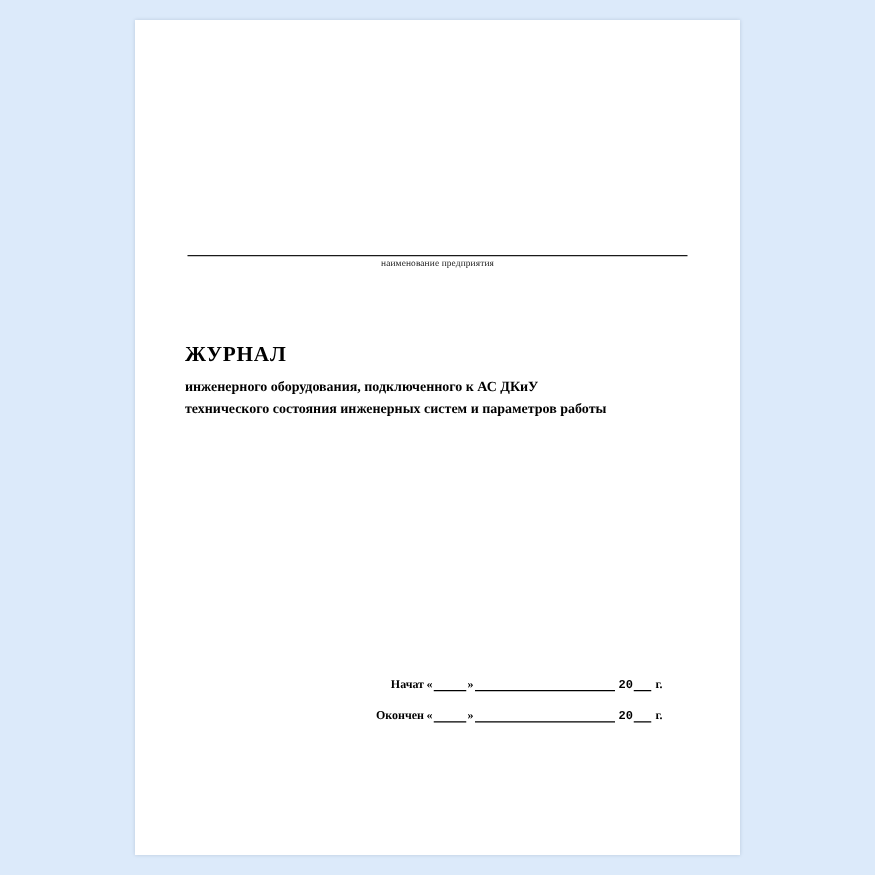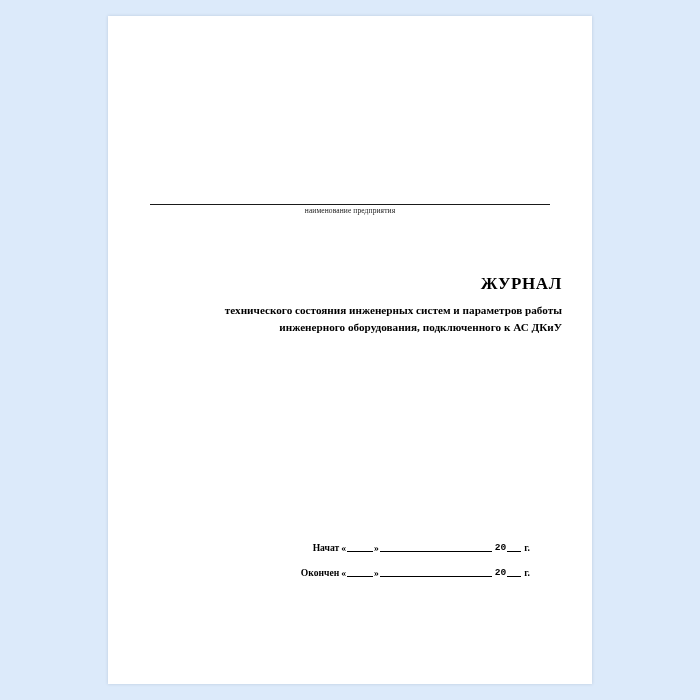--- a/index.html
+++ b/index.html
@@ -40,24 +40,24 @@
     left: 42px;
     top: 190px;
     width: 400px;
     text-align: center;
     font-size: 7.5px;
     color: #1a1a1a;
     letter-spacing: 0.1px;
   }
   .title-block {
     position: absolute;
-    left: 30px;
+    left: 40px;
     top: 258px;
     width: 424px;
-    text-align: right;
+    text-align: left;
     color: #000;
   }
   .main-title {
     font-size: 17px;
     font-weight: bold;
     letter-spacing: 0.6px;
     margin-bottom: 8px;
   }
   .subtitle {
     font-size: 11.2px;
@@ -66,21 +66,21 @@
   }
   .footer-block {
     position: absolute;
     left: 30px;
     top: 526px;
     width: 424px;
   }
   .footer-row {
     display: flex;
     justify-content: flex-end;
-    align-items: flex-start;
+    align-items: flex-end;
     font-size: 9.6px;
     font-weight: bold;
     color: #000;
     margin-bottom: 14px;
     white-space: nowrap;
   }
   .f-label {
     margin-right: 2px;
   }
   .f-blank-short {
@@ -120,22 +120,22 @@
 
 <div class="page-wrap">
   <div class="sheet">
 
     <div class="org-line"></div>
     <div class="org-caption">наименование предприятия</div>
 
     <div class="title-block">
       <div class="main-title">ЖУРНАЛ</div>
       <div class="subtitle">
+        <div>инженерного оборудования, подключенного к АС ДКиУ</div>
         <div>технического состояния инженерных систем и параметров работы</div>
-        <div>инженерного оборудования, подключенного к АС ДКиУ</div>
       </div>
     </div>
 
     <div class="footer-block">
 
       <div class="footer-row">
         <span class="f-label">Начат</span>
         <span>«</span>
         <span class="f-blank-short"></span>
         <span>»</span>

